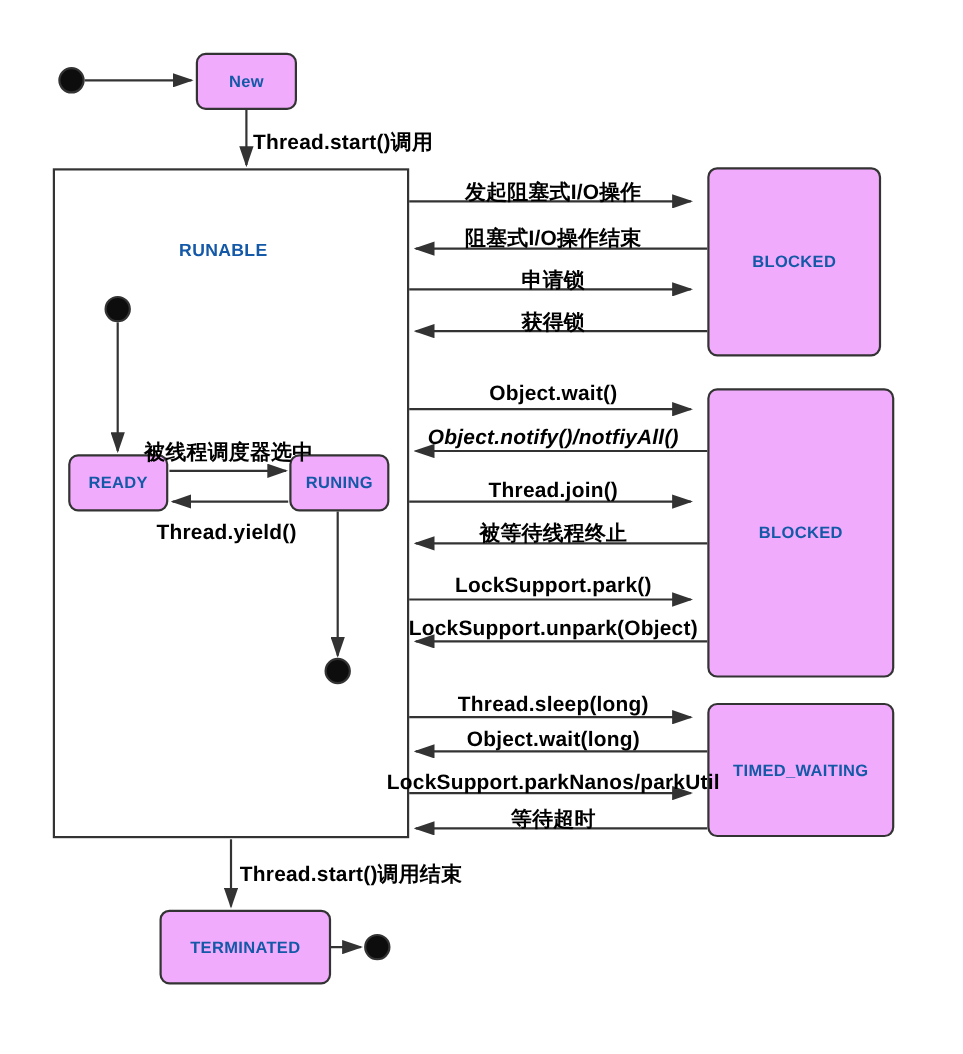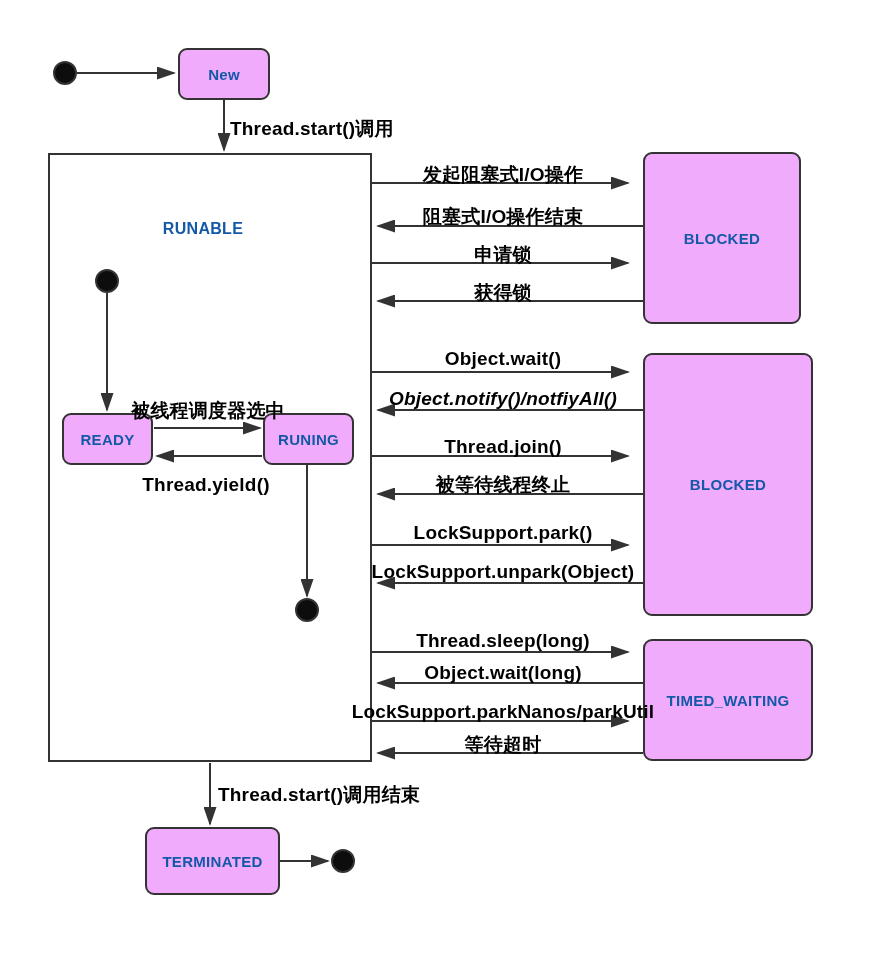--- a/index.html
+++ b/index.html
@@ -96,21 +96,21 @@
   </div>
 
   <div class="state" style="left:643px;top:353px;width:170px;height:263px;">
     <span class="lbl">BLOCKED</span>
   </div>
 
   <div class="state" style="left:643px;top:639px;width:170px;height:122px;">
     <span class="lbl">TIMED_WAITING</span>
   </div>
 
-  <div class="state" style="left:145px;top:827px;width:135px;height:68px;">
+  <div class="state" style="left:145px;top:827px;width:156px;height:68px;">
     <span class="lbl">TERMINATED</span>
   </div>
 
   <div class="edge-label" style="left:230px;top:116px;">Thread.start()调用</div>
 
   <div class="edge-label centered" style="left:503px;top:162px;">发起阻塞式I/O操作</div>
   <div class="edge-label centered" style="left:503px;top:204px;">阻塞式I/O操作结束</div>
   <div class="edge-label centered" style="left:503px;top:242px;">申请锁</div>
   <div class="edge-label centered" style="left:503px;top:280px;">获得锁</div>
 

